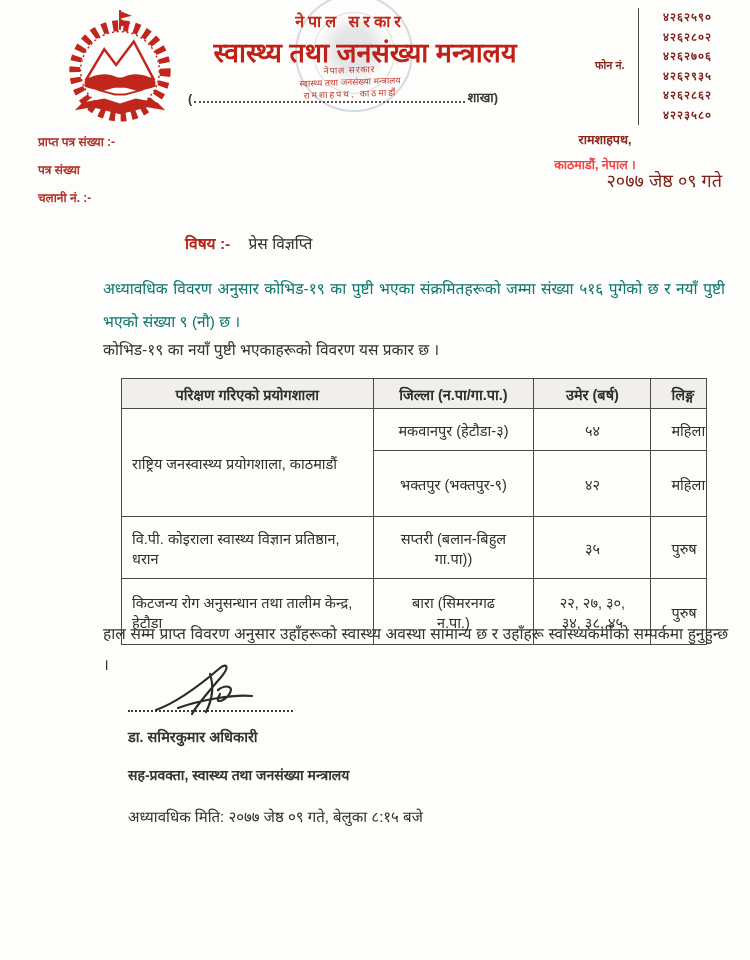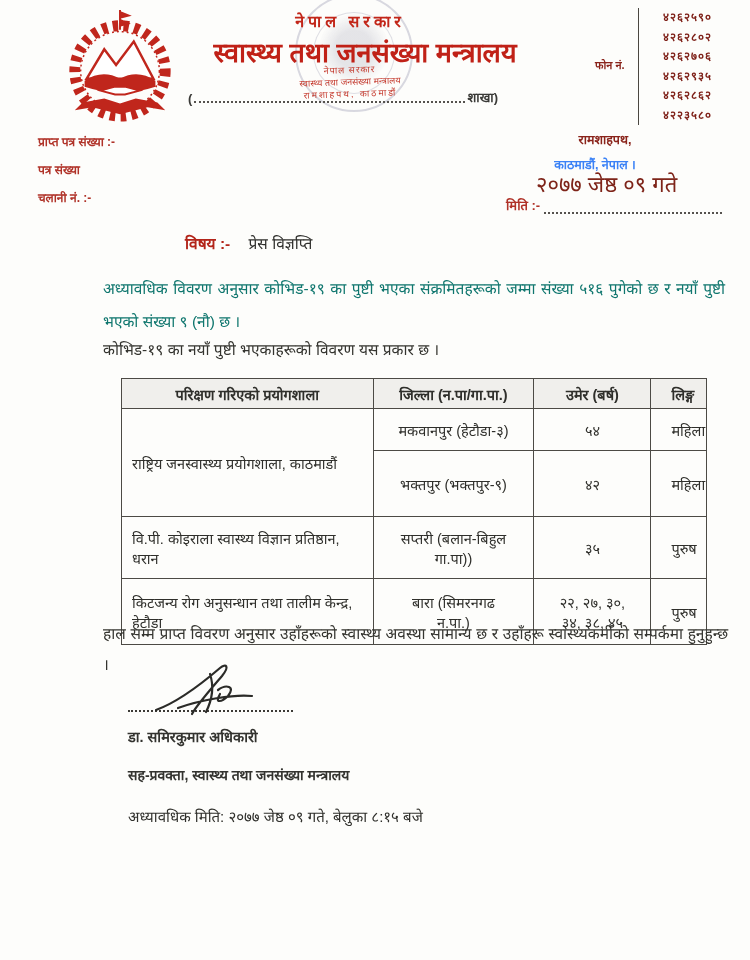--- a/index.html
+++ b/index.html
@@ -45,23 +45,23 @@
   .phone-col{
     position:absolute;left:638px;top:8px;width:108px;padding-left:24px;
     border-left:1.5px solid #4a4741;
   }
   .phone-col .num{display:block;font-size:11.5px;font-weight:bold;color:#7e2018;line-height:19.5px;letter-spacing:1px;}
   
   .ref{position:absolute;left:38px;top:128px;}
   .ref div{font-size:12px;font-weight:bold;color:#b03329;line-height:28px;}
   
   .addr1{position:absolute;left:500px;top:131px;width:210px;text-align:center;font-size:12.5px;font-weight:bold;color:#8a241b;}
-  .addr2{position:absolute;left:490px;top:156px;width:210px;text-align:center;font-size:12.5px;font-weight:bold;color:#3b82f6;}
+  .addr2{position:absolute;left:490px;top:156px;width:210px;text-align:center;font-size:12.5px;font-weight:bold;color:#ef4444;}
   .date-row{position:absolute;left:506px;top:168px;width:216px;}
-  .date-value{display:block;text-align:left;font-size:22px;color:#7e2419;padding-left:30px;}
+  .date-value{display:block;text-align:right;font-size:18px;color:#7e2419;padding-left:30px;}
   .date-underrow{display:flex;align-items:flex-end;margin-top:-2px;}
   .date-label{font-size:13px;font-weight:bold;color:#b03329;margin-right:4px;}
   .date-leader{flex:1;border-bottom:2px dotted #55524e;height:8px;}
   
   .subject{position:absolute;left:185px;top:232px;font-size:15.5px;}
   .subject .lbl{color:#b3251a;font-weight:bold;}
   .subject .val{color:#2e2e2b;margin-left:14px;}
   
   .para1{position:absolute;left:103px;top:272px;width:622px;font-size:15.5px;line-height:33px;text-align:justify;color:#0f766e;}
   .para2{position:absolute;left:103px;top:338px;width:622px;font-size:15.5px;color:#34342f;}
@@ -142,24 +142,20 @@
   <div class="ref">
     <div>प्राप्त पत्र संख्या :-</div>
     <div>पत्र संख्या</div>
     <div>चलानी नं. :-</div>
   </div>
 
   <div class="addr1">रामशाहपथ,</div>
   <div class="addr2">काठमाडौं, नेपाल ।</div>
   <div class="date-row">
     <span class="date-value">२०७७ जेष्ठ ०९ गते</span>
-    <div class="date-underrow">
-      <span class="date-label">मिति :-</span>
-      <span class="date-leader"></span>
-    </div>
   </div>
 
   <div class="subject">
     <span class="lbl">विषय :-</span>
     <span class="val">प्रेस विज्ञप्ति</span>
   </div>
 
   <div class="para1">अध्यावधिक विवरण अनुसार कोभिड-१९ का पुष्टी भएका संक्रमितहरूको जम्मा संख्या ५१६ पुगेको छ र नयाँ पुष्टी भएको संख्या ९ (नौ) छ ।</div>
   <div class="para2">कोभिड-१९ का नयाँ पुष्टी भएकाहरूको विवरण यस प्रकार छ ।</div>
 

